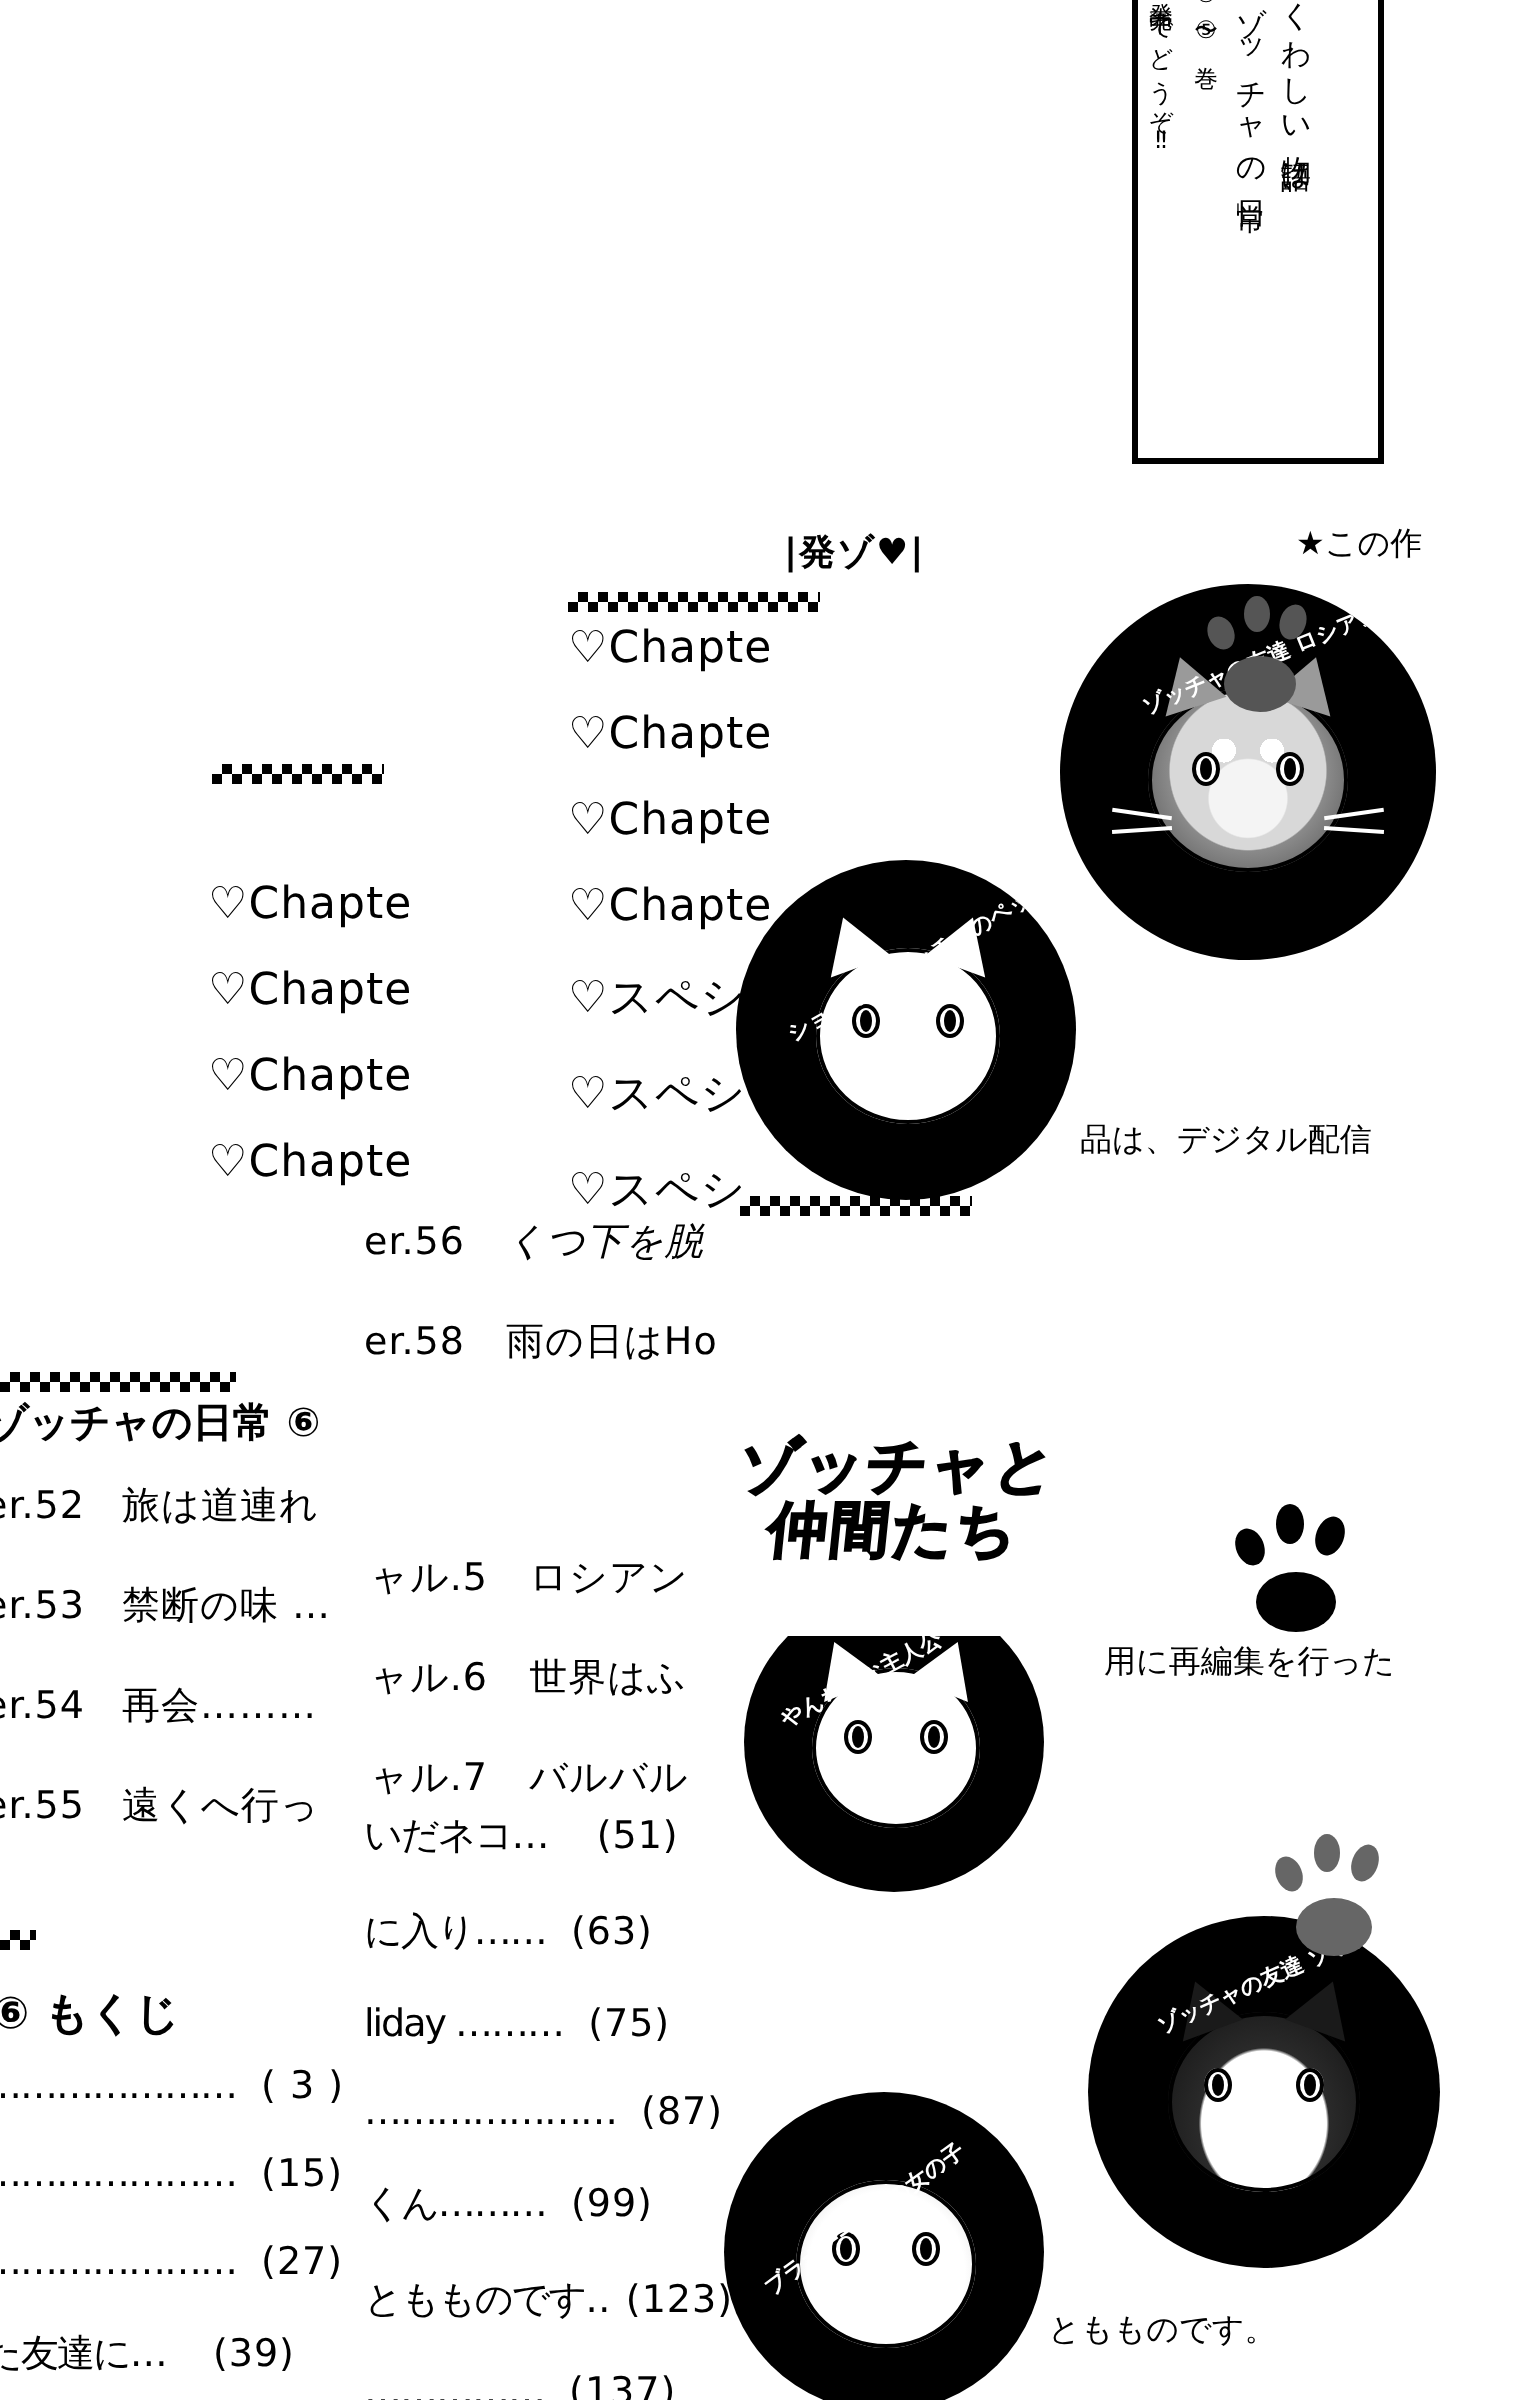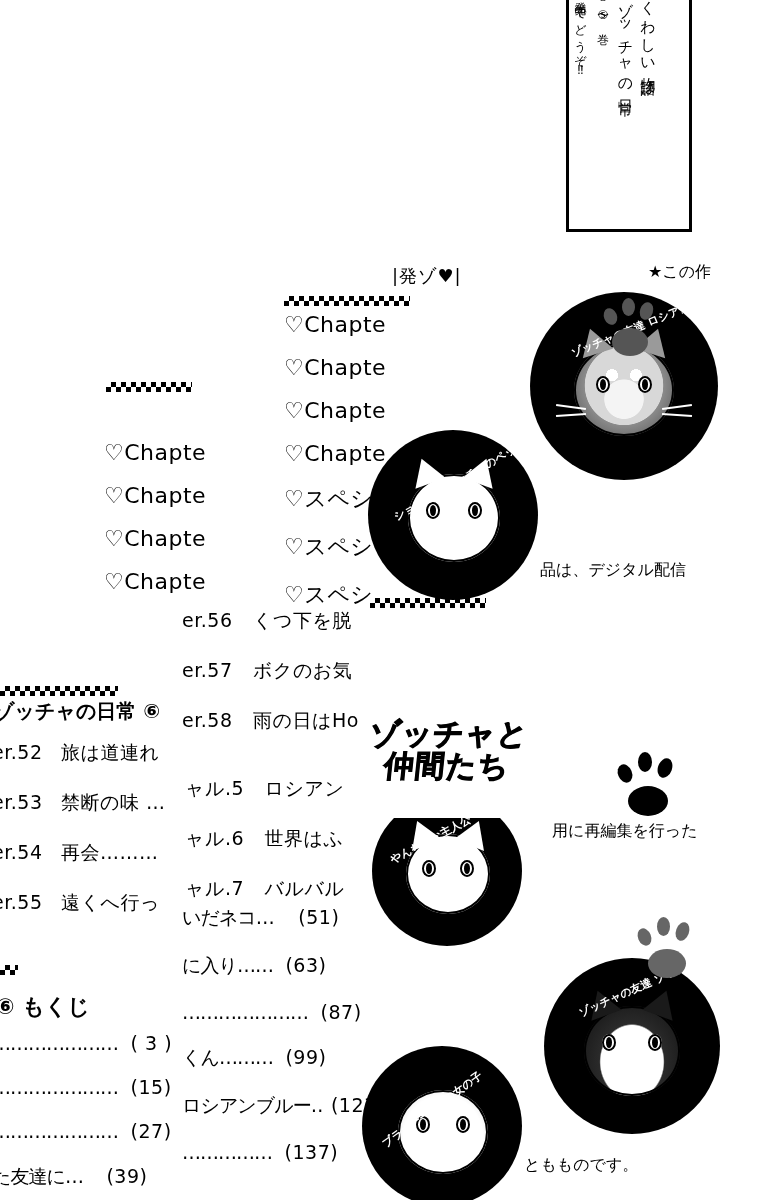--- a/index.html
+++ b/index.html
@@ -171,21 +171,21 @@
     <span class="small">①〜⑤巻</span><br>
     <span class="small">（発売中）でどうぞ‼</span>
   </div>
 </div>
 
 <div class="layer rnote" style="left:648px; top:262px;">★この作</div>
 <div class="layer rnote" style="left:540px; top:560px;">品は、デジタル配信</div>
 <div class="layer rnote" style="left:552px; top:821px;">用に再編集を行った</div>
 <div class="layer rnote" style="left:524px; top:1155px;">ともものです。</div>
 
-<div class="layer bracket-mark" style="left:392px; top:264px; font-weight:normal;">|発ゾ♥|</div>
+<div class="layer bracket-mark" style="left:392px; top:264px; font-weight:bold;">|発ゾ♥|</div>
 
 <div class="layer zigzag" style="left:284px; top:296px; width:126px;"></div>
 <div class="layer zigzag" style="left:106px; top:382px; width:86px;"></div>
 <div class="layer zigzag" style="left:370px; top:598px; width:116px;"></div>
 <div class="layer zigzag" style="left:0px; top:686px; width:118px;"></div>
 <div class="layer zigzag" style="left:0px; top:965px; width:18px;"></div>
 
 <div class="layer" style="left:284px; top:312px;">
   <div class="chapline">♡Chapte</div>
   <div class="chapline" style="margin-top:18px;">♡Chapte</div>
@@ -201,25 +201,21 @@
   <div class="chapline" style="margin-top:18px;">♡Chapte</div>
   <div class="chapline" style="margin-top:18px;">♡Chapte</div>
   <div class="chapline" style="margin-top:18px;">♡Chapte</div>
 </div>
 
 <div class="white-block" style="left:186px; top:392px; width:24px; height:18px;"></div>
 
 <div class="layer" style="left:182px; top:608px;">
   <div class="toc-row">
     <span>er.56</span>
-    <span style="margin-left:14px;">くつ下を脱</span>
-  </div>
-  <div class="toc-row" style="margin-top:24px;">
-    <span>er.57</span>
-    <span style="margin-left:14px;">ボクのお気</span>
+    <span style="margin-left:14px;font-style:italic;">くつ下を脱</span>
   </div>
   <div class="toc-row" style="margin-top:24px;">
     <span>er.58</span>
     <span style="margin-left:14px;">雨の日はHo</span>
   </div>
 </div>
 
 <div class="layer" style="left:-6px; top:698px; font-size:20px; font-weight:bold; white-space:nowrap;">ゾッチャの日常 ⑥</div>
 
 <div class="layer" style="left:-8px; top:740px;">
@@ -259,29 +255,33 @@
 <div class="layer" style="left:182px; top:905px;">
   <div class="toc-row">
     <span class="dots">いだネコ…</span>
     <span style="margin-left:18px;">(51)</span>
   </div>
   <div class="toc-row" style="margin-top:22px;">
     <span class="dots">に入り……</span>
     <span style="margin-left:6px;">(63)</span>
   </div>
   <div class="toc-row" style="margin-top:22px;">
+    <span class="dots">liday ………</span>
+    <span style="margin-left:6px;">(75)</span>
+  </div>
+  <div class="toc-row" style="margin-top:22px;">
     <span class="dots">…………………</span>
     <span style="margin-left:6px;">(87)</span>
   </div>
   <div class="toc-row" style="margin-top:22px;">
     <span class="dots">くん………</span>
     <span style="margin-left:6px;">(99)</span>
   </div>
   <div class="toc-row" style="margin-top:22px;">
-    <span class="dots">ロシアンブルー‥</span>
+    <span class="dots">ともものです‥</span>
     <span style="margin-left:2px;">(123)</span>
   </div>
   <div class="toc-row" style="margin-top:22px;">
     <span class="dots">……………</span>
     <span style="margin-left:6px;">(137)</span>
   </div>
 </div>
 
 <div class="layer" style="left:-4px; top:992px; font-size:22px; font-weight:bold; white-space:nowrap;">⑥ もくじ</div>
 

